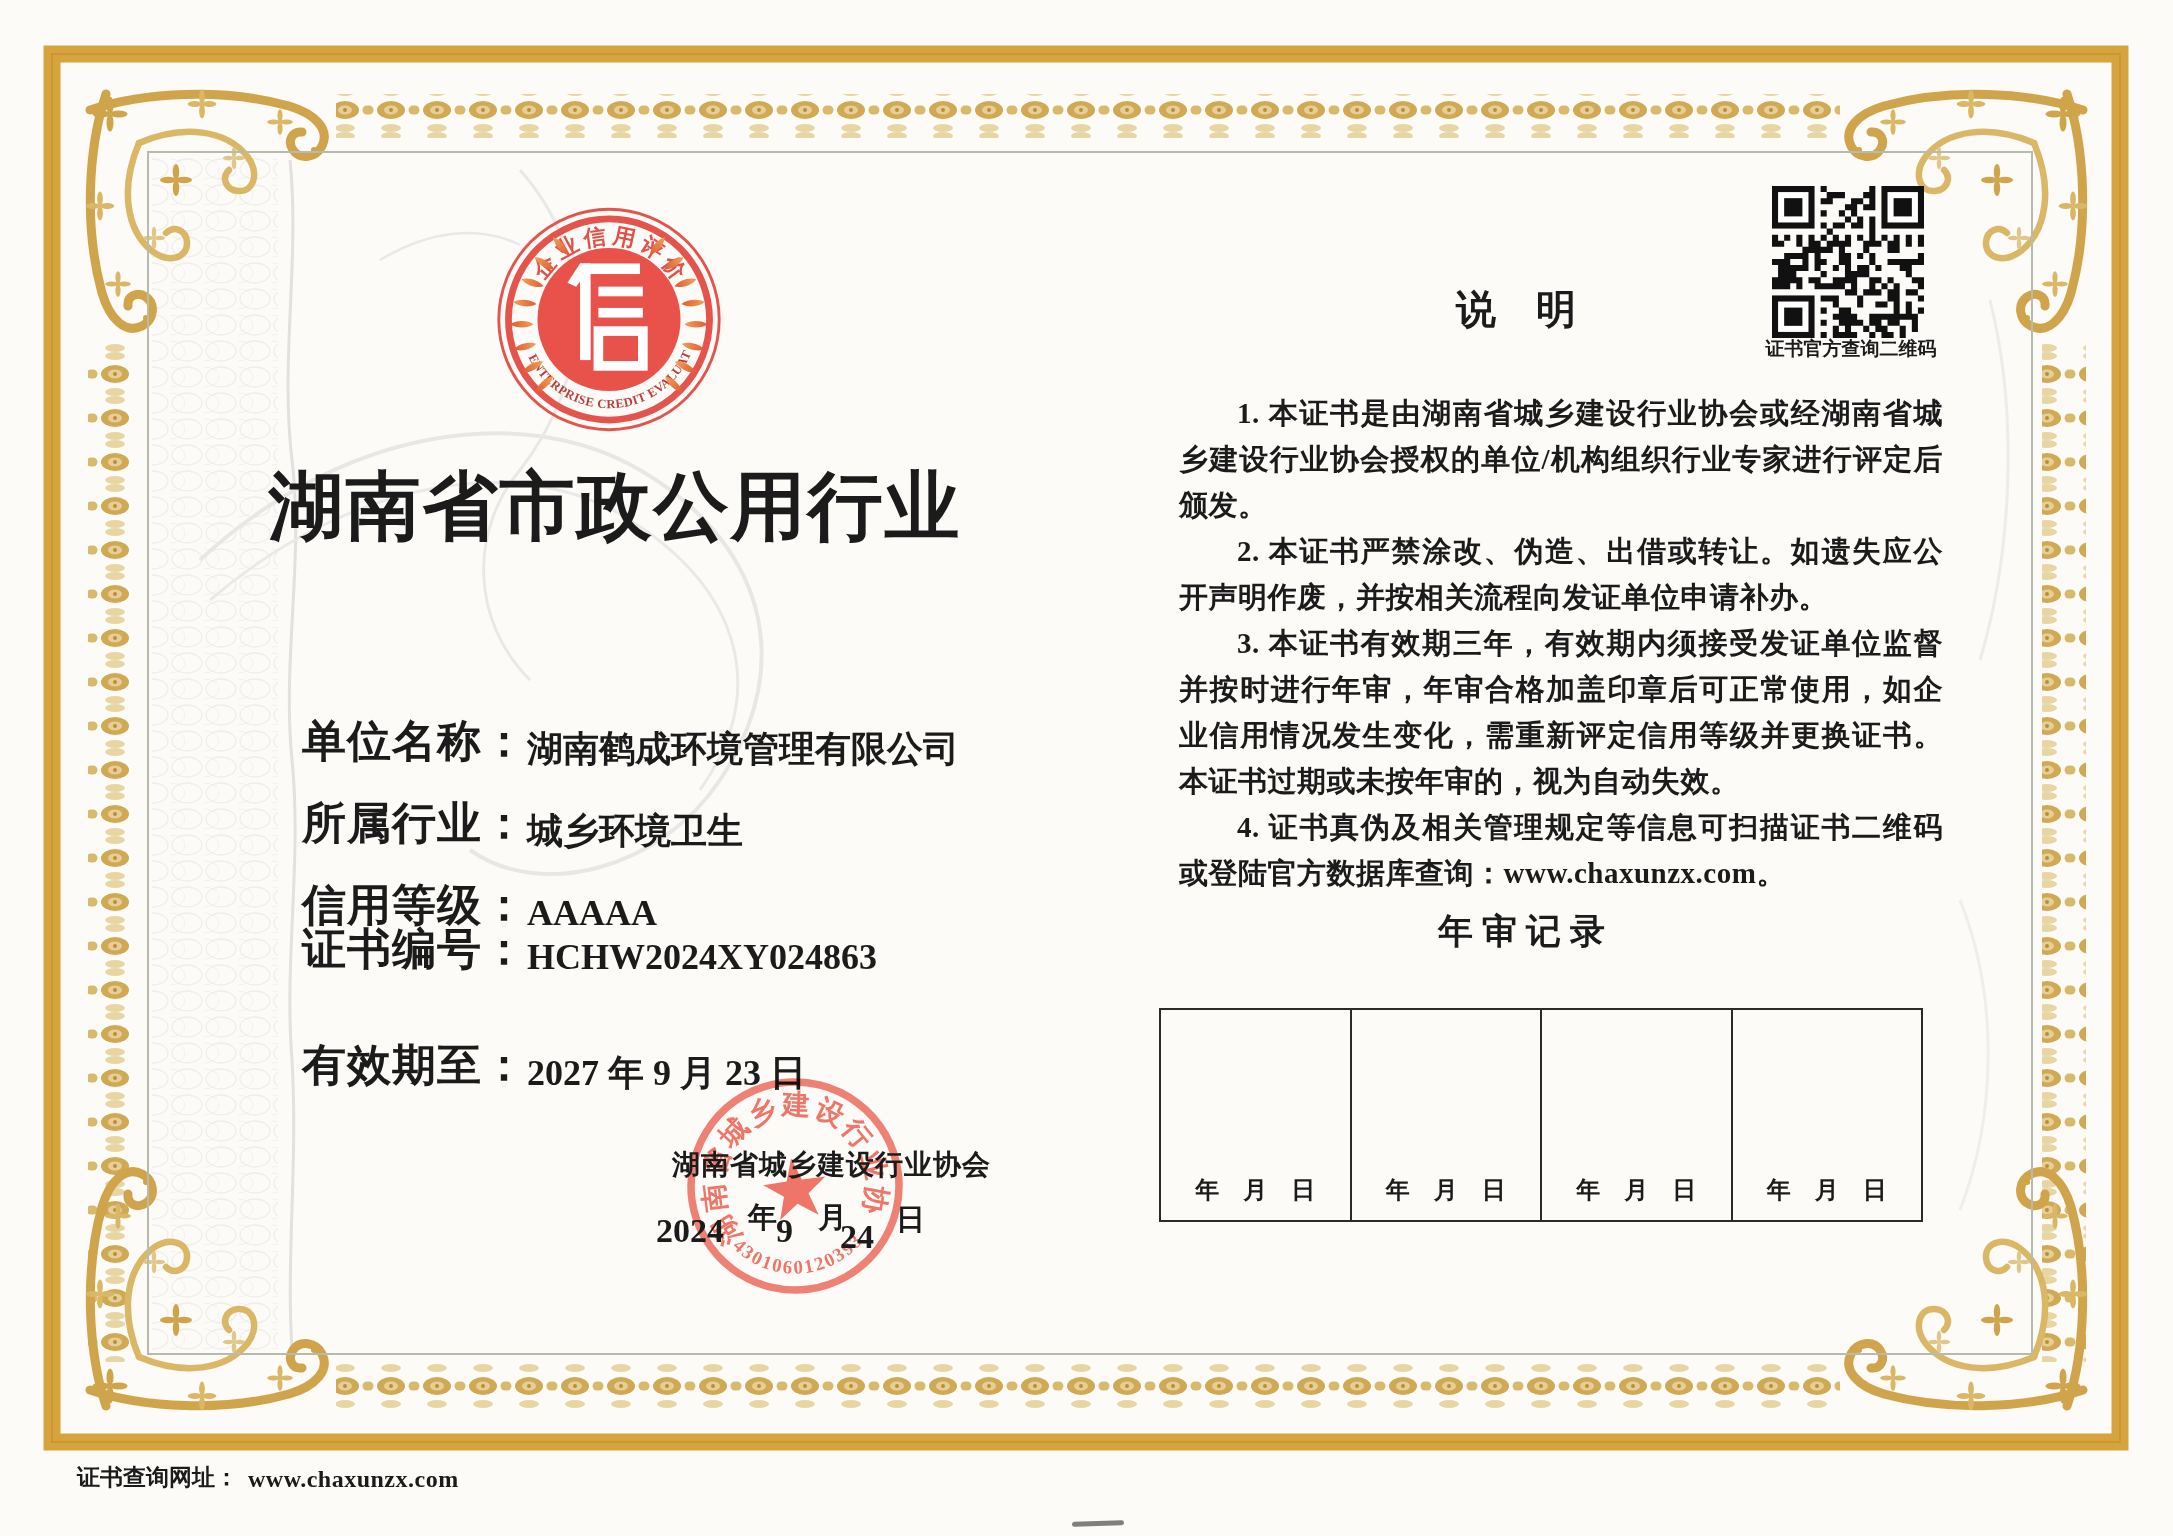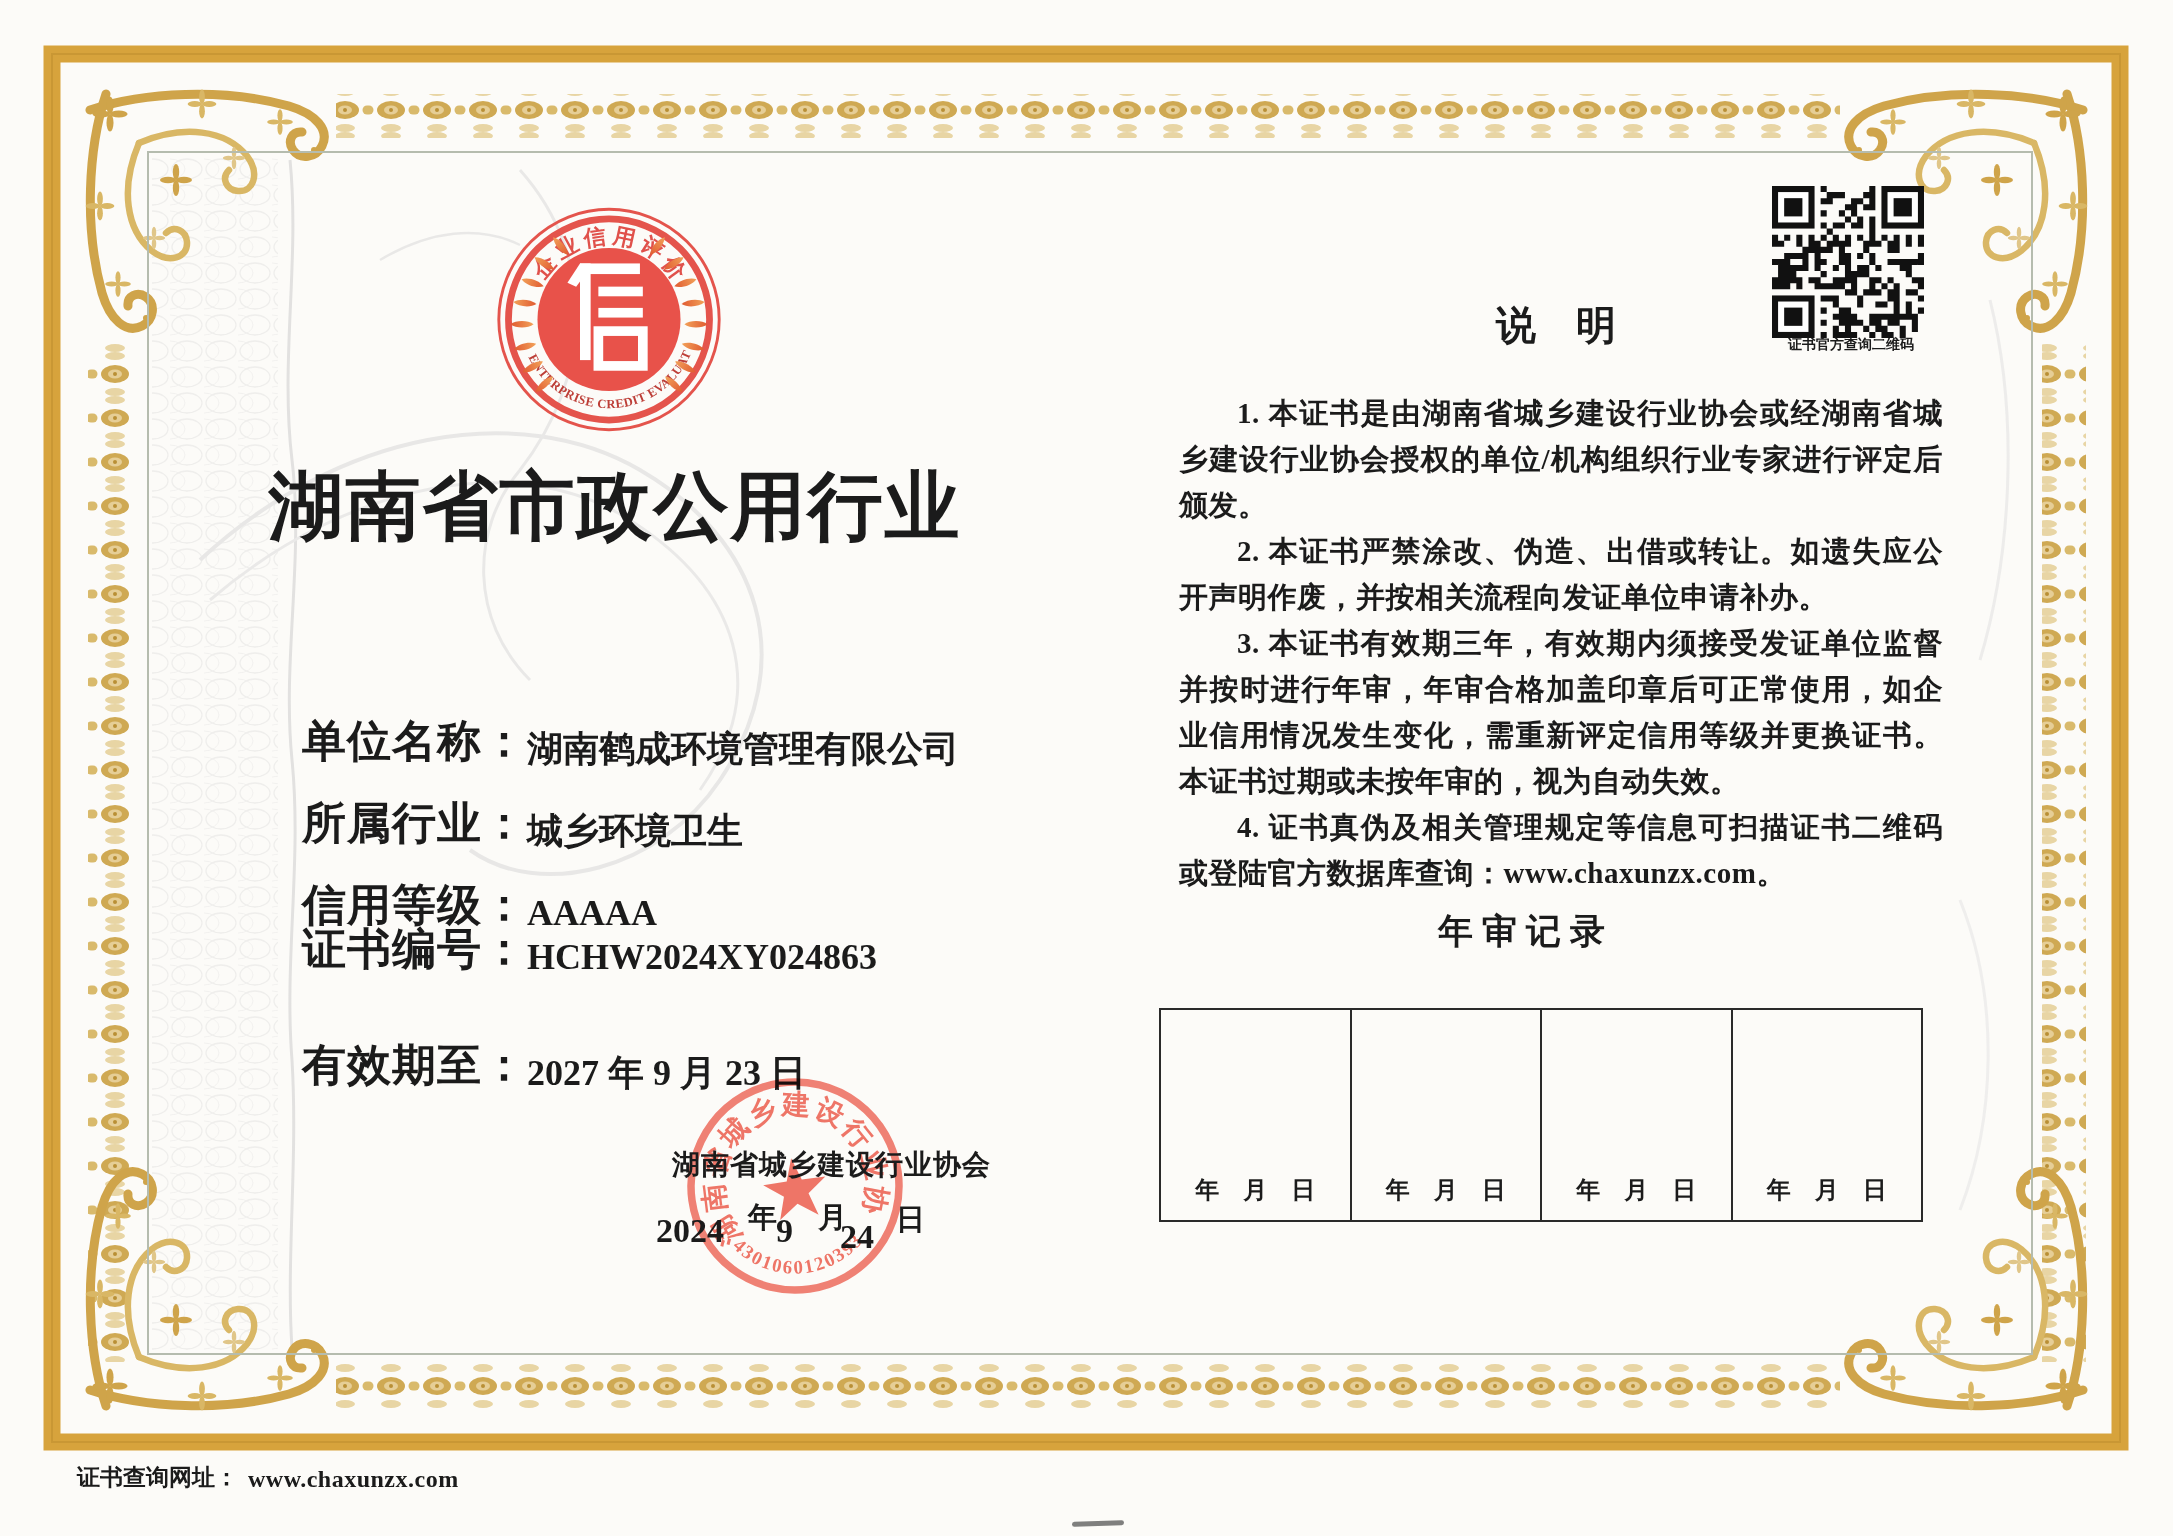--- a/index.html
+++ b/index.html
@@ -18,24 +18,24 @@
   
   .frow{position:absolute;left:302px;white-space:nowrap;}
   .flabel{font-size:44px;font-weight:700;letter-spacing:1px;}
   .fvalue{font-size:36px;font-weight:700;margin-left:0;position:relative;top:5px;}
 
   
   .issuer-name{left:672px;top:1146px;font-size:28px;font-weight:700;letter-spacing:1px;}
   .dt{position:absolute;font-weight:700;}
 
   
-  .notes-h{left:1456px;top:298px;width:200px;text-align:center;
+  .notes-h{left:1456px;top:282px;width:200px;text-align:left;
            font-size:40px;font-weight:700;}
   .qr-caption{left:1758px;top:336px;width:186px;text-align:center;
-              font-size:14px;font-weight:600;}
+              font-size:19px;font-weight:600;}
   .notes{left:1179px;top:390px;width:764px;}
   .notes p{margin:0;font-size:29px;line-height:46px;font-weight:600;
            text-align:justify;text-indent:2em;letter-spacing:0.5px;}
   .annual-h{left:1416px;top:908px;width:220px;text-align:center;
             font-size:35px;font-weight:700;letter-spacing:9px;}
   .atable{left:1159px;top:1008px;width:764px;height:214px;
           border:2.5px solid #2a2a2a;display:flex;box-sizing:border-box;}
   .acell{flex:1;position:relative;border-right:2.5px solid #2a2a2a;}
   .acell:last-child{border-right:none;}
   .acell span{position:absolute;bottom:14px;left:0;width:100%;text-align:center;

